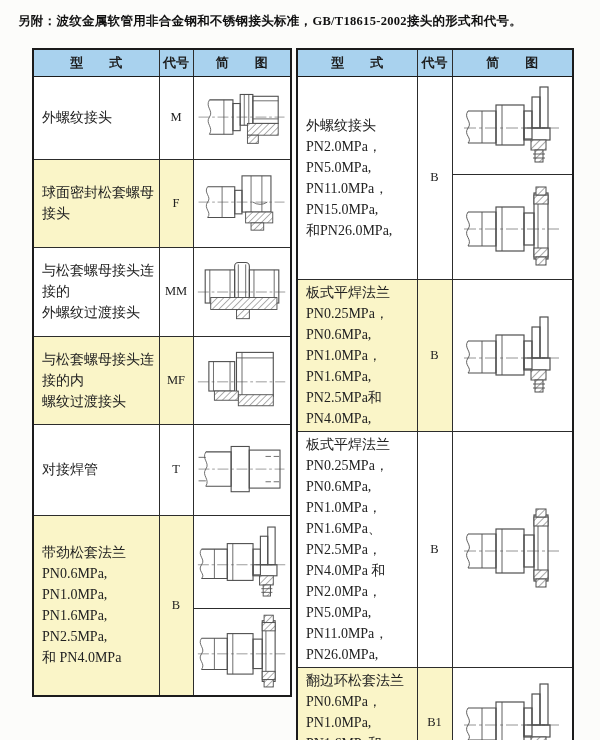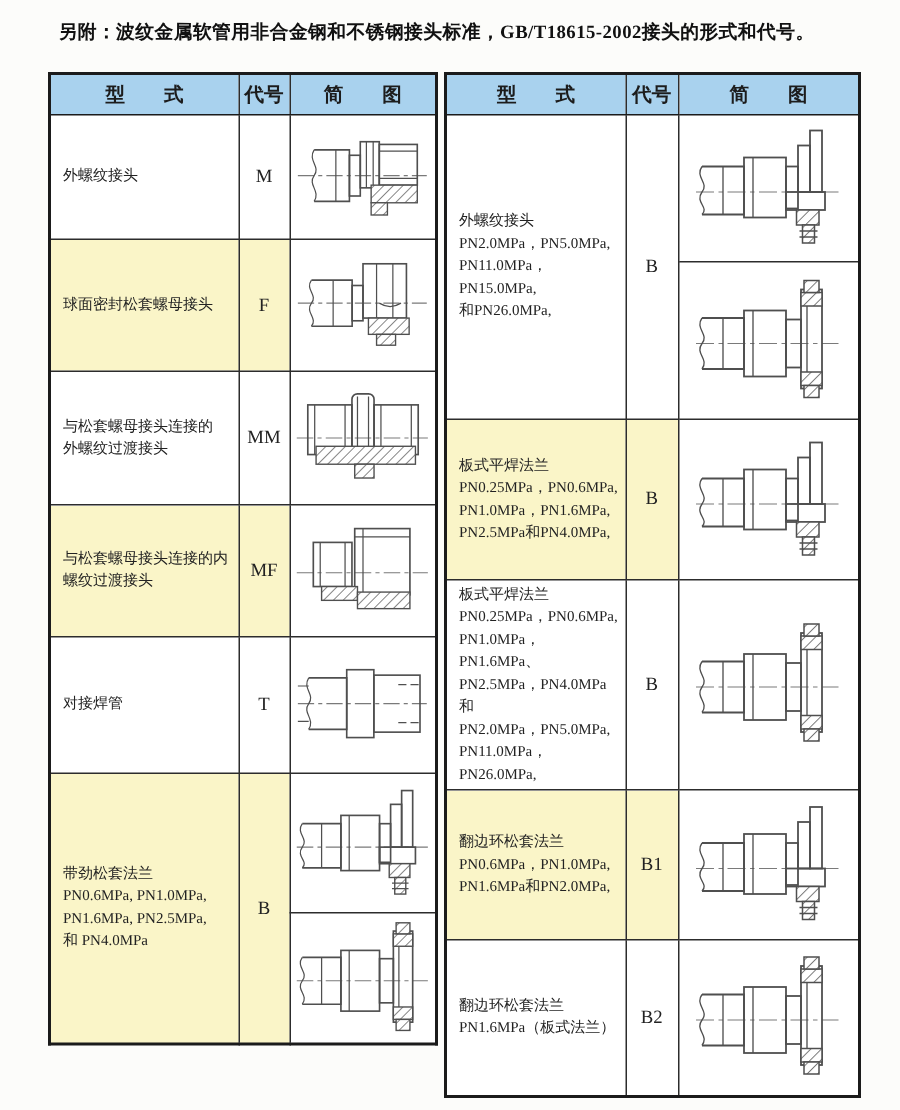--- a/index.html
+++ b/index.html
@@ -4,39 +4,39 @@
 <style>
   html,body{margin:0;padding:0;}
   body{background:#ffffff;}
   .screen{
     position:relative;width:600px;height:740px;overflow:hidden;
     background:#fcfcfa;
     font-family:"Liberation Serif","DejaVu Serif",serif;
     color:#1c1c1c;
   }
   .caption{
-    position:absolute;left:39px;top:13px;width:560px;
+    position:absolute;left:18px;top:13px;width:560px;
     font-size:12.5px;font-weight:700;letter-spacing:0.3px;color:#111;
   }
   table.jt{
     position:absolute;border-collapse:collapse;table-layout:fixed;
     background:#ffffff;border:2px solid #1b1b1b;
   }
   #left-table{left:32px;top:48px;width:258px;}
   #right-table{left:296px;top:48px;width:276px;}
   table.jt td{
     border:1px solid #2c2c2c;vertical-align:middle;overflow:hidden;
   }
   tr.hdr td{
     background:#a9d2ee;text-align:center;font-weight:700;font-size:13px;
     border-bottom:1.5px solid #1b1b1b;
     font-family:Liberation Mono, monospace;
   }
   td.t{
-    font-size:10px;line-height:1.5;padding:2px 4px 2px 8px;
+    font-size:14px;line-height:1.5;padding:2px 4px 2px 8px;
     white-space:pre-line;color:#222;
   }
   td.c{text-align:center;font-size:12.5px;color:#222;}
   td.d{text-align:center;background:#ffffff;padding:0;}
   .hl{background:#faf5c8;}
   svg.diag{display:block;margin:0 auto;}
   .ln{fill:none;stroke:#4f4f4f;stroke-width:1.2;}
   .lt{fill:none;stroke:#4f4f4f;stroke-width:0.9;}
   .ht{fill:url(#hatch);stroke:#4f4f4f;stroke-width:1;}
   .cl{fill:none;stroke:#7a7a7a;stroke-width:0.8;stroke-dasharray:12 3 3 3;}

